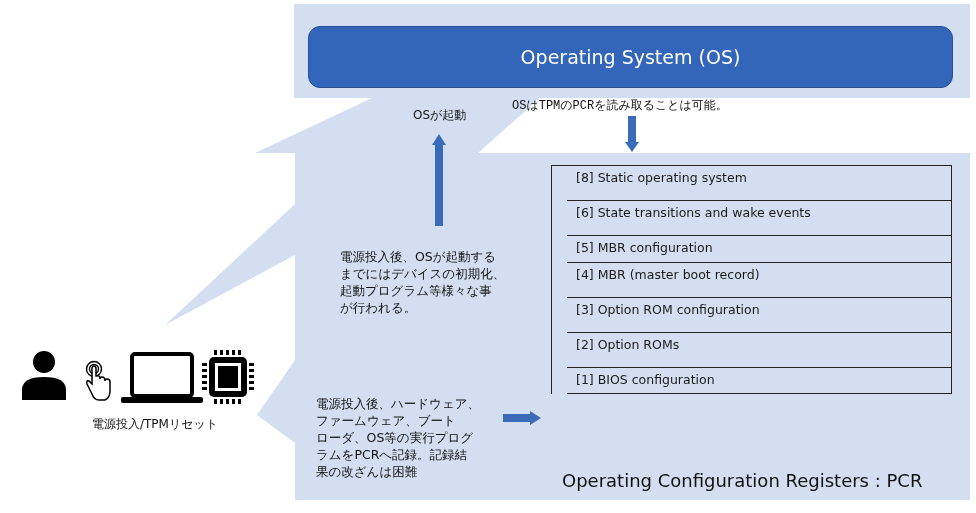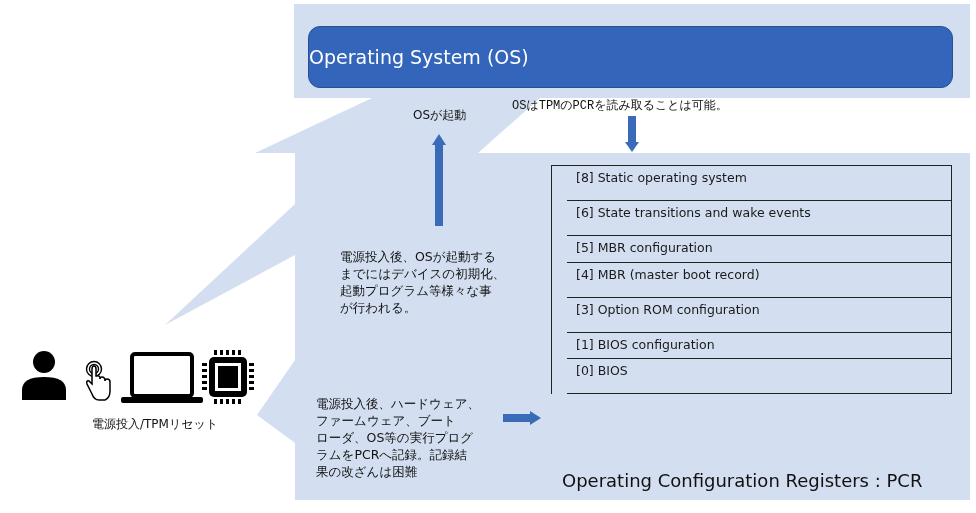--- a/index.html
+++ b/index.html
@@ -8,21 +8,21 @@
     background: #ffffff;
     font-family: "DejaVu Sans", "Liberation Sans", sans-serif;
     color: #111111;
   }
   #bg-svg { position: absolute; left: 0; top: 0; width: 976px; height: 513px; }
   .abs { position: absolute; }
   .os-box {
     left: 308px; top: 26px; width: 645px; height: 62px;
     background: #3366bb; border: 1px solid #2a4f8f; border-radius: 12px;
     box-sizing: border-box;
-    display: flex; align-items: center; justify-content: flex-start;
+    display: flex; align-items: center; justify-content: center;
     color: #ffffff; font-size: 19px;
   }
   .label { font-size: 12px; white-space: nowrap; }
   .note { font-size: 12.5px; line-height: 17px; white-space: pre-line; margin-top: 12px; }
   .pcr-table {
     left: 551px; top: 165px; width: 401px; box-sizing: border-box;
     border: 1px solid #222; border-bottom: none; padding-left: 15px;
   }
   .pcr-row {
     box-sizing: border-box; border-bottom: 1px solid #222;
@@ -79,22 +79,22 @@
 ローダ、OS等の実行プログ
 ラムをPCRへ記録。記録結
 果の改ざんは困難</div>
 
 <div class="abs pcr-table">
   <div class="pcr-row" style="height:35px">[8] Static operating system</div>
   <div class="pcr-row" style="height:35px">[6] State transitions and wake events</div>
   <div class="pcr-row" style="height:27px">[5] MBR configuration</div>
   <div class="pcr-row" style="height:35px">[4] MBR (master boot record)</div>
   <div class="pcr-row" style="height:35px">[3] Option ROM configuration</div>
+  <div class="pcr-row" style="height:35px">[2] Option ROMs</div>
   <div class="pcr-row" style="height:26px">[1] BIOS configuration</div>
-  <div class="pcr-row" style="height:35px">[0] BIOS</div>
 </div>
 <div class="abs pcr-caption">Operating Configuration Registers : PCR</div>
 
 <svg class="icon" style="left:20px; top:350px;" width="48" height="50" viewBox="0 0 48 50">
   <circle cx="24" cy="12" r="11" fill="#000"></circle>
   <path d="M2 50 L2 40 Q2 27 24 27 Q46 27 46 40 L46 50 Z" fill="#000"></path>
 </svg>
 
 <svg class="icon" style="left:85px; top:360px;" width="28" height="42" viewBox="0 0 28 42">
   <circle cx="9" cy="9" r="7.5" fill="none" stroke="#000" stroke-width="1.4"></circle>

